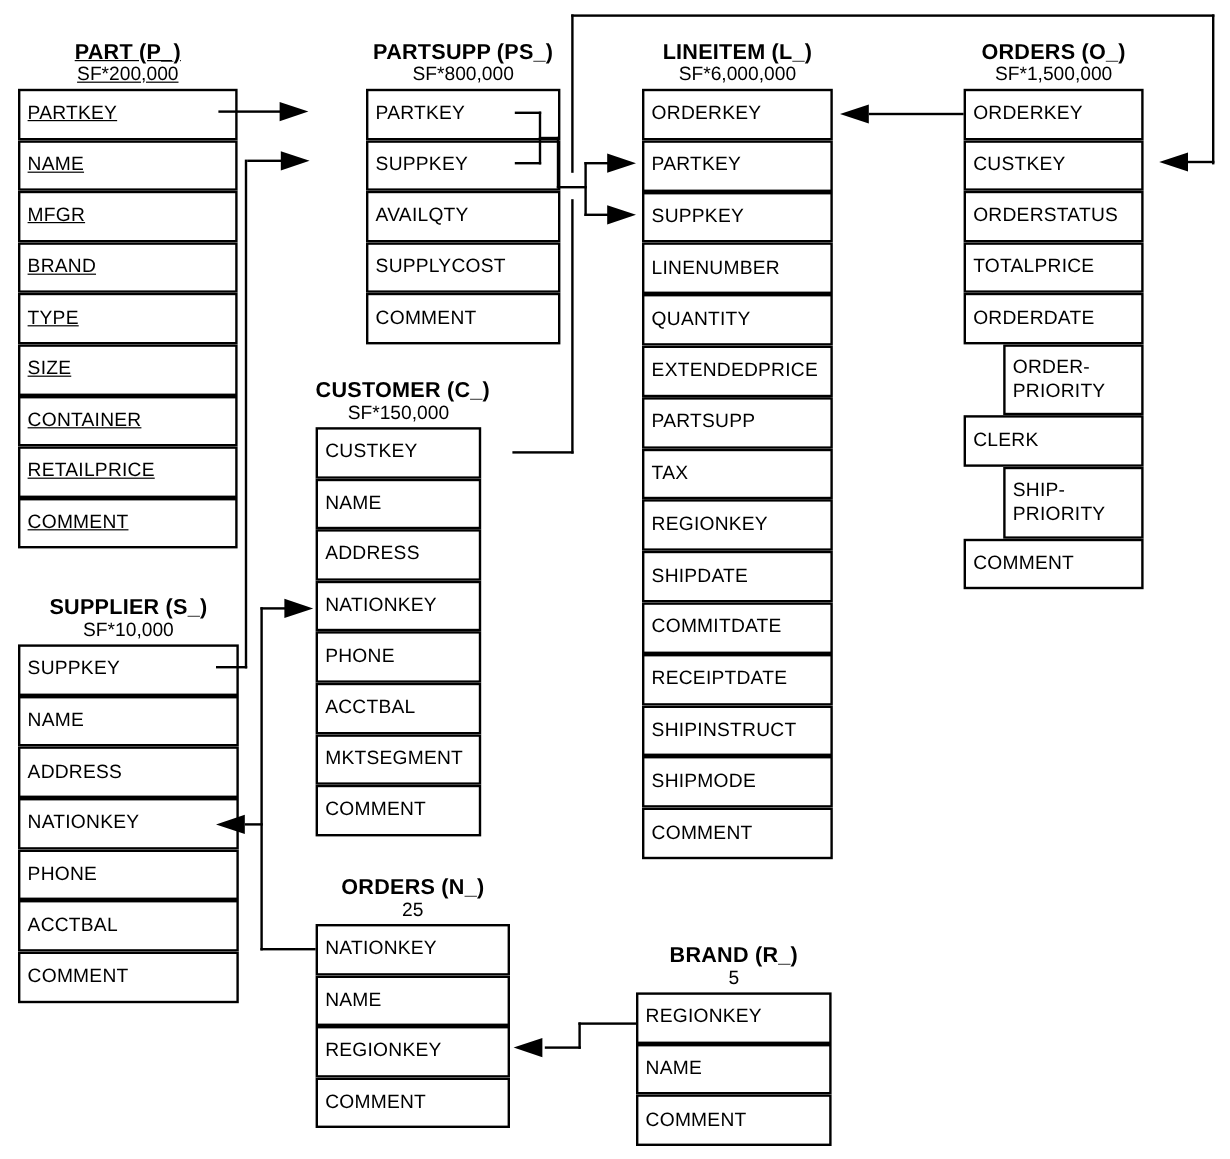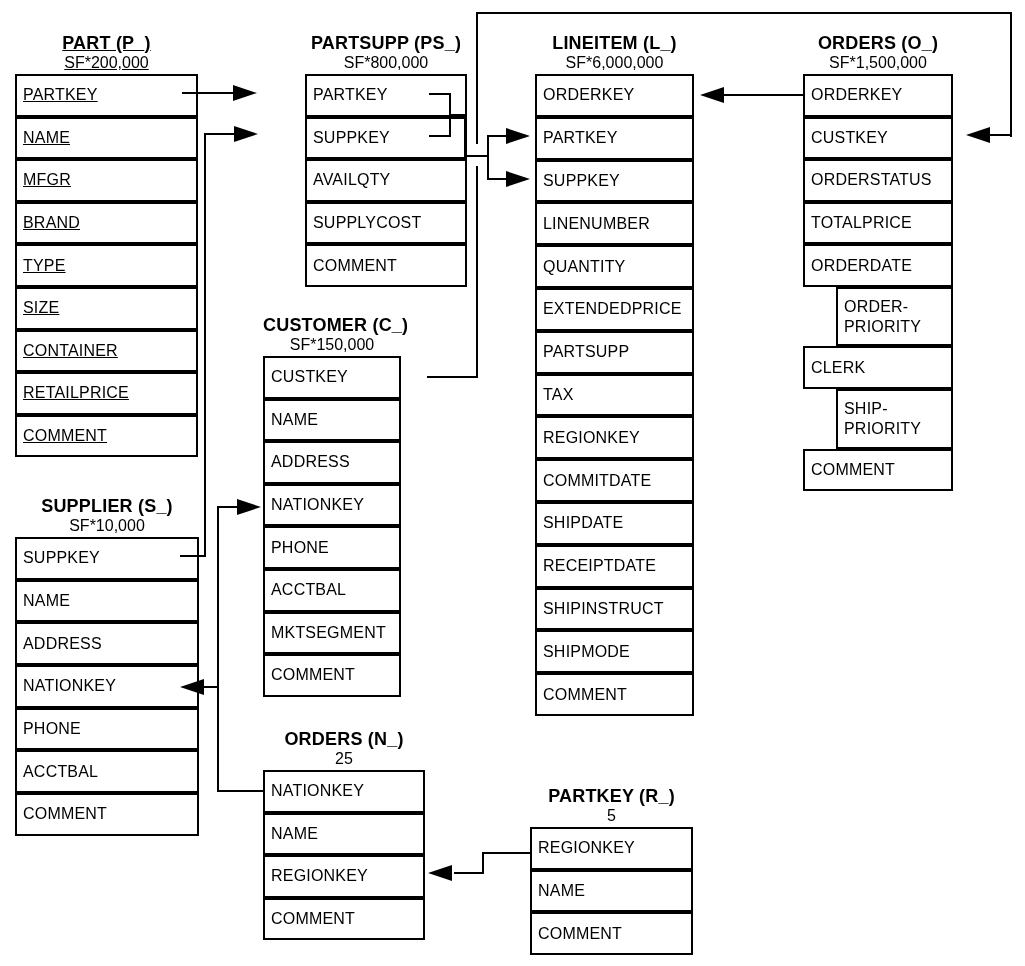--- a/index.html
+++ b/index.html
@@ -70,22 +70,22 @@
     <div class="rows">
         <div class="row">ORDERKEY</div>
         <div class="row">PARTKEY</div>
         <div class="row">SUPPKEY</div>
         <div class="row">LINENUMBER</div>
         <div class="row">QUANTITY</div>
         <div class="row">EXTENDEDPRICE</div>
         <div class="row">PARTSUPP</div>
         <div class="row">TAX</div>
         <div class="row">REGIONKEY</div>
+        <div class="row">SHIPDATE</div>
         <div class="row">COMMITDATE</div>
-        <div class="row">SHIPDATE</div>
         <div class="row">RECEIPTDATE</div>
         <div class="row">SHIPINSTRUCT</div>
         <div class="row">SHIPMODE</div>
         <div class="row">COMMENT</div>
       </div>
   </div>
 
   <div class="tbl" id="t-orders">
     <div class="tbl-title">ORDERS (O_)</div>
     <div class="tbl-sub">SF*1,500,000</div>
@@ -138,21 +138,21 @@
     <div class="tbl-sub">25</div>
     <div class="rows">
         <div class="row">NATIONKEY</div>
         <div class="row">NAME</div>
         <div class="row">REGIONKEY</div>
         <div class="row">COMMENT</div>
       </div>
   </div>
 
   <div class="tbl" id="t-region">
-    <div class="tbl-title">PARTKEY (R_)</div>
+    <div class="tbl-title">BRAND (R_)</div>
     <div class="tbl-sub">5</div>
     <div class="rows">
         <div class="row">REGIONKEY</div>
         <div class="row">NAME</div>
         <div class="row">COMMENT</div>
       </div>
   </div>
 
   <div id="connectors">
       <div>

